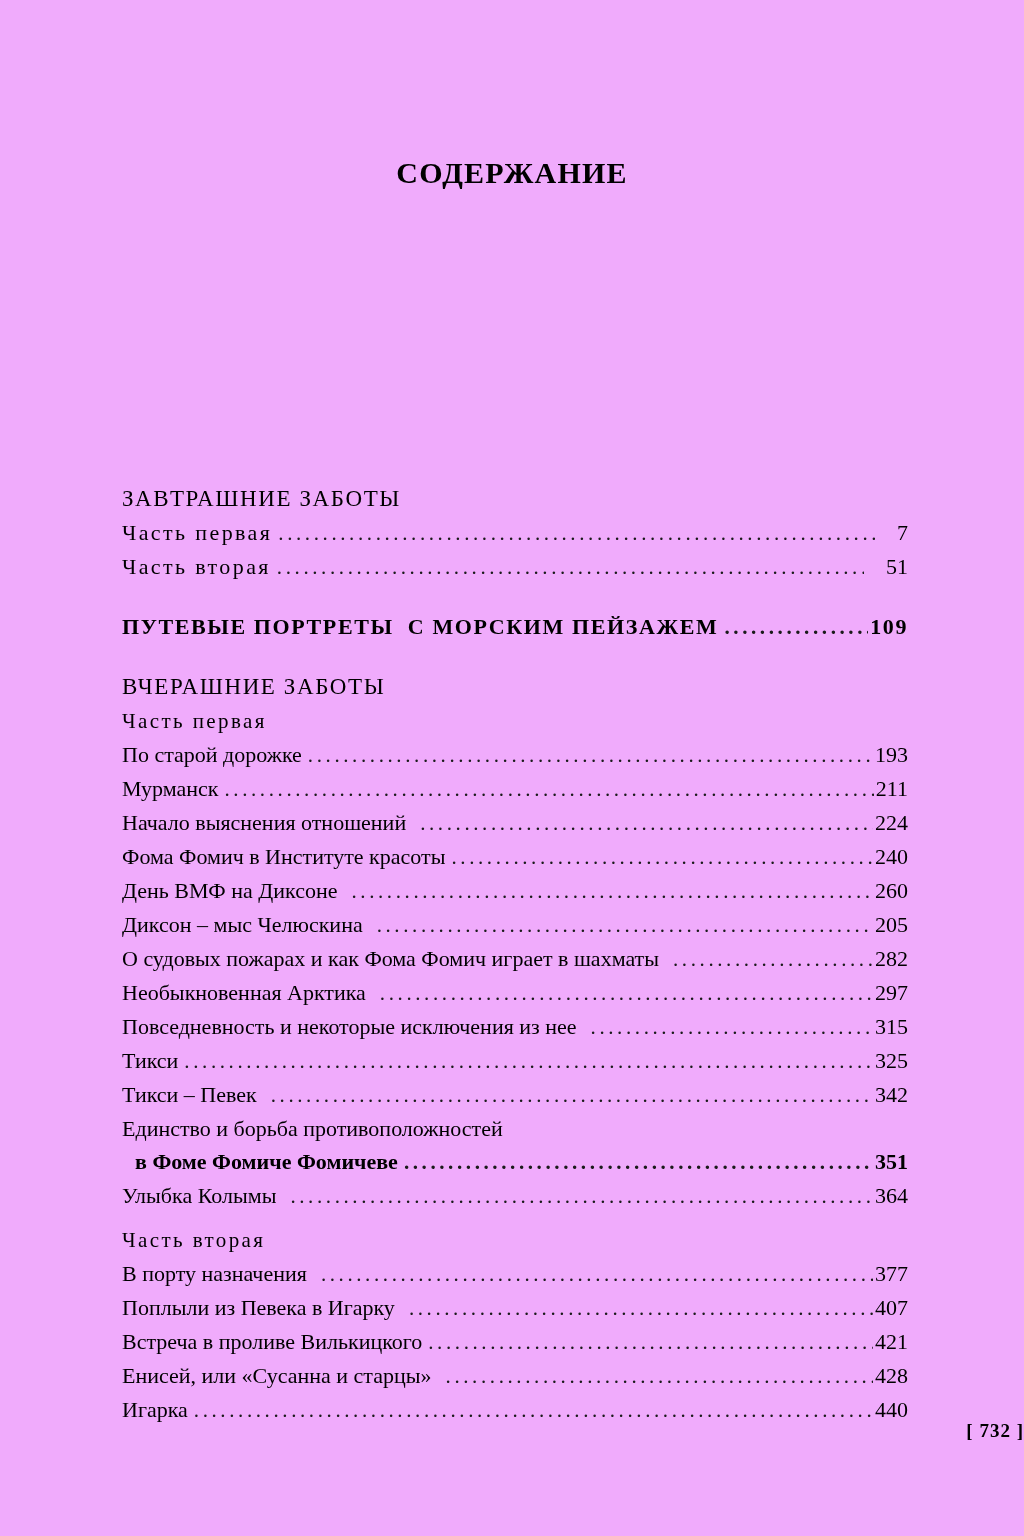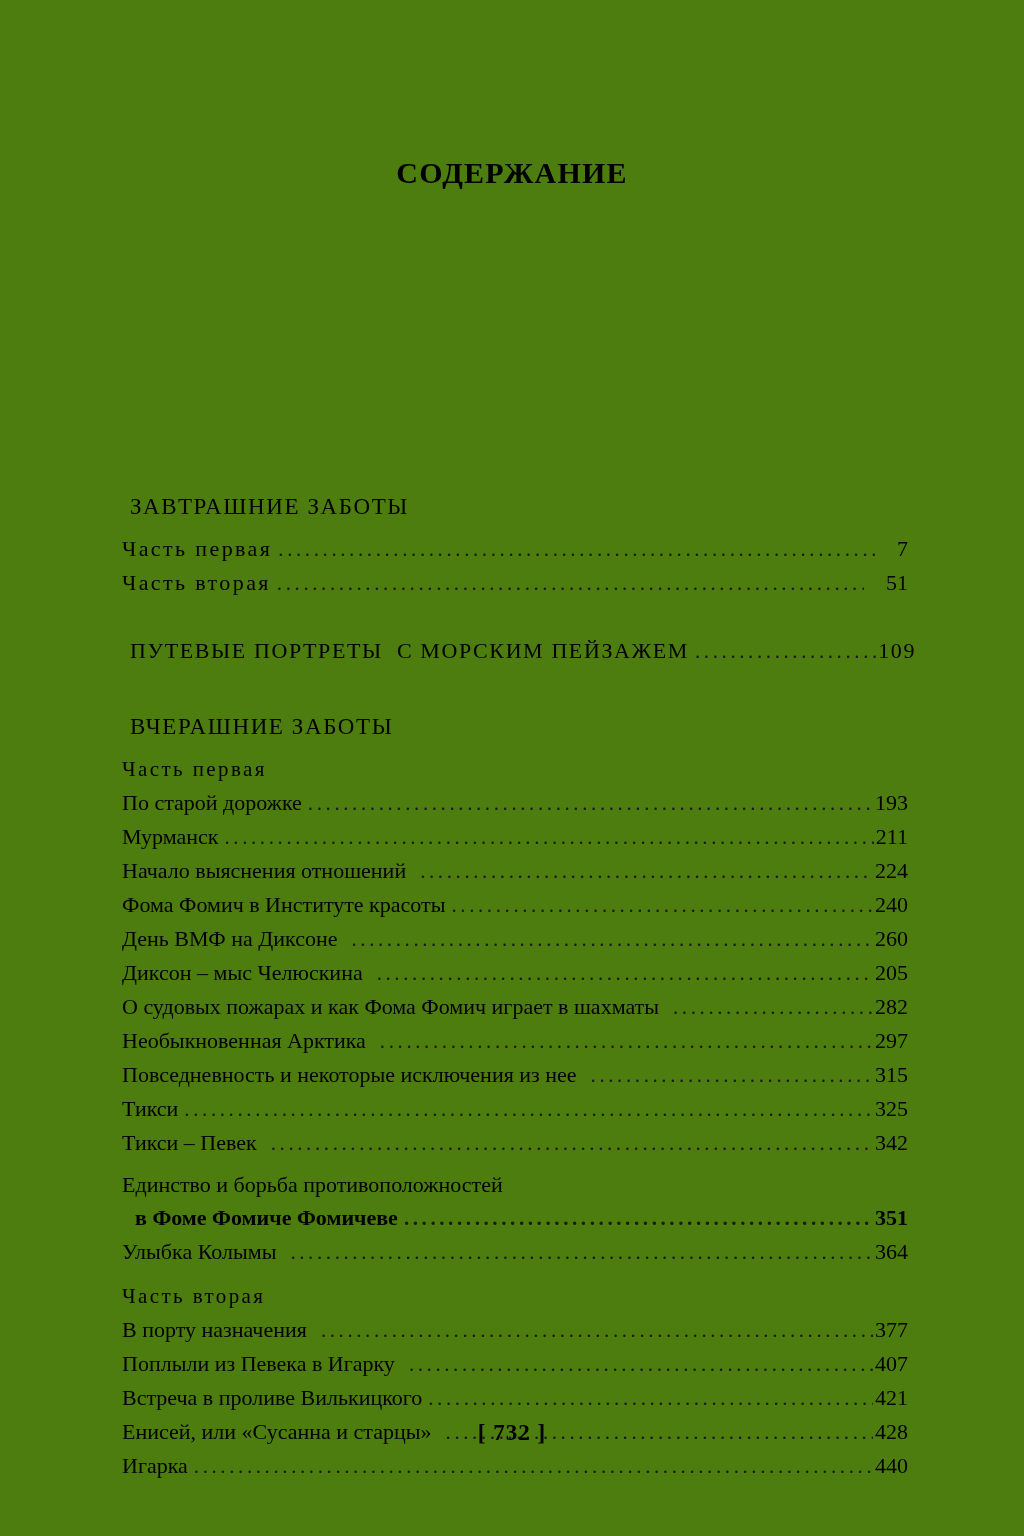--- a/index.html
+++ b/index.html
@@ -15,21 +15,21 @@
     font-family: "Liberation Serif", "DejaVu Serif", serif;
     color: #000000;
     overflow: hidden;
   }
 
   .page {
     position: absolute;
     inset: 0;
     width: 1024px;
     height: 1536px;
-    background: #4d7c0f;
+    background: #f0abfc;
   }
 
   
   .toc-title {
     position: absolute;
     top: 156px;
     left: 0;
     width: 1024px;
     text-align: center;
     font-size: 30px;
@@ -46,26 +46,27 @@
     top: 482px;
     width: 786px;
   }
 
   
   .section-head {
     font-size: 23px;
     letter-spacing: 1.6px;
     line-height: 34px;
     white-space: pre;
-    margin: 8px;
+    margin: 0;
   }
   .section-head.with-page {
     display: flex;
     align-items: baseline;
     width: 100%;
+    font-weight: bold;
   }
 
   
   .part-head {
     font-size: 21px;
     letter-spacing: 2.4px;
     line-height: 34px;
     white-space: pre;
     margin: 0;
   }
@@ -116,35 +117,34 @@
   
   .entry.indent {
     padding-left: 13px;
     width: calc(100% - 13px);
     font-weight: bold;
   }
   .entry-line1 {
     font-size: 22px;
     line-height: 33px;
     white-space: pre;
-    margin-top: 8px;
   }
 
   
   .gap-sm { height: 10px; }
   .gap-md { height: 26px; }
 
   
   .folio {
     position: absolute;
     top: 1420px;
     left: 0;
     width: 1024px;
-    text-align: center;
-    font-size: 23px;
+    text-align: right;
+    font-size: 19px;
     font-weight: bold;
     letter-spacing: 1px;
     white-space: pre;
   }
 </style>
 </head>
 <body>
 
 <div class="page">
 

